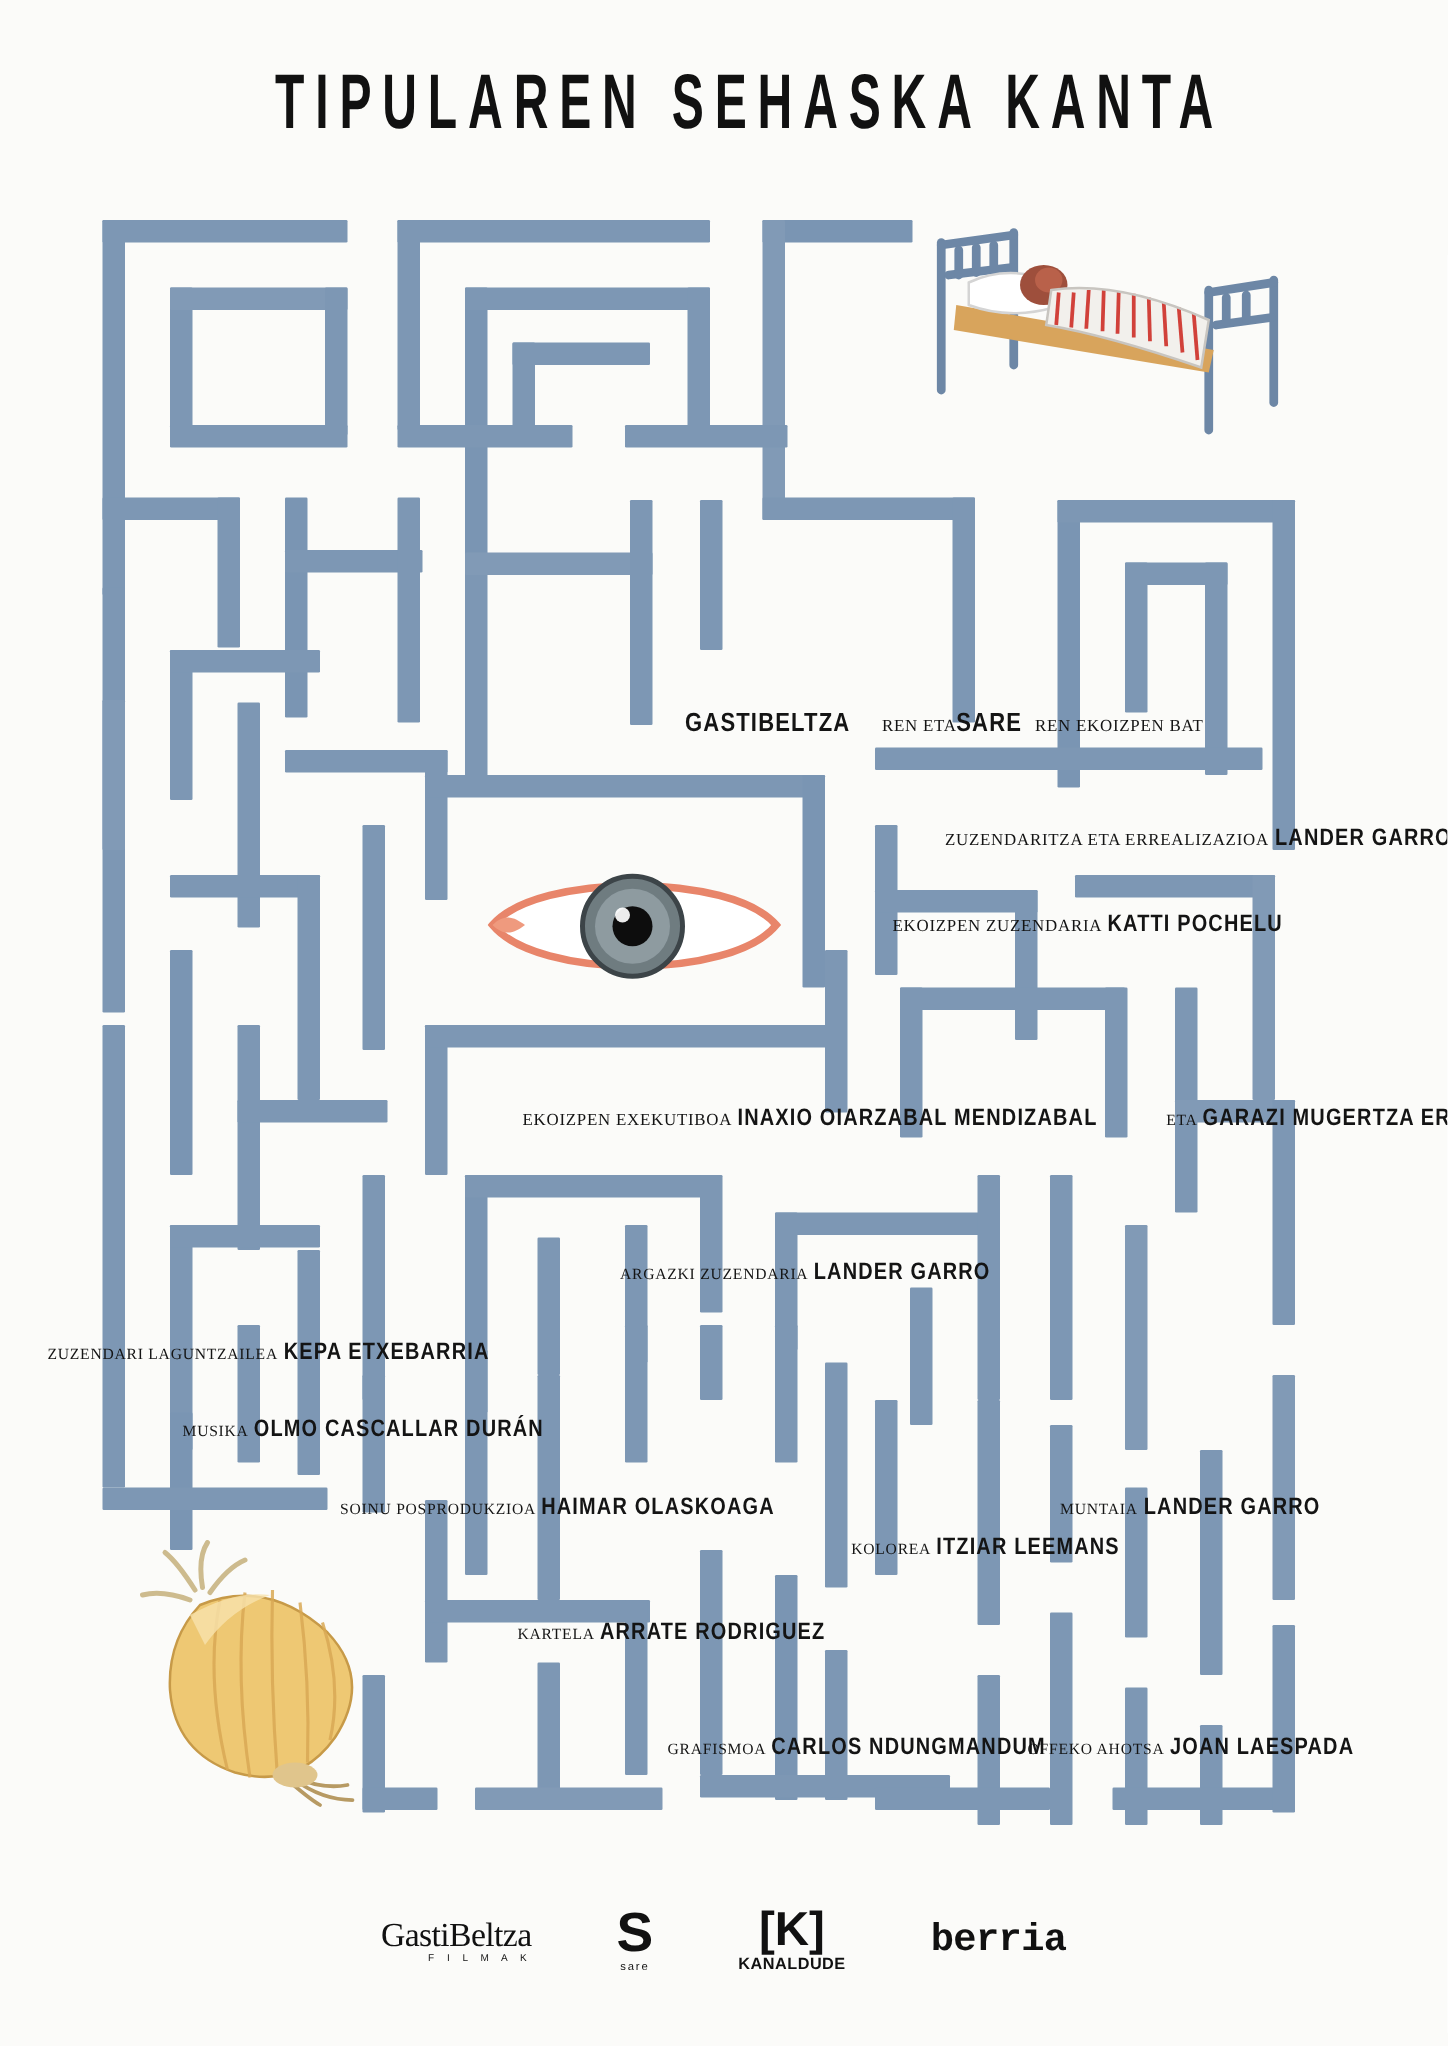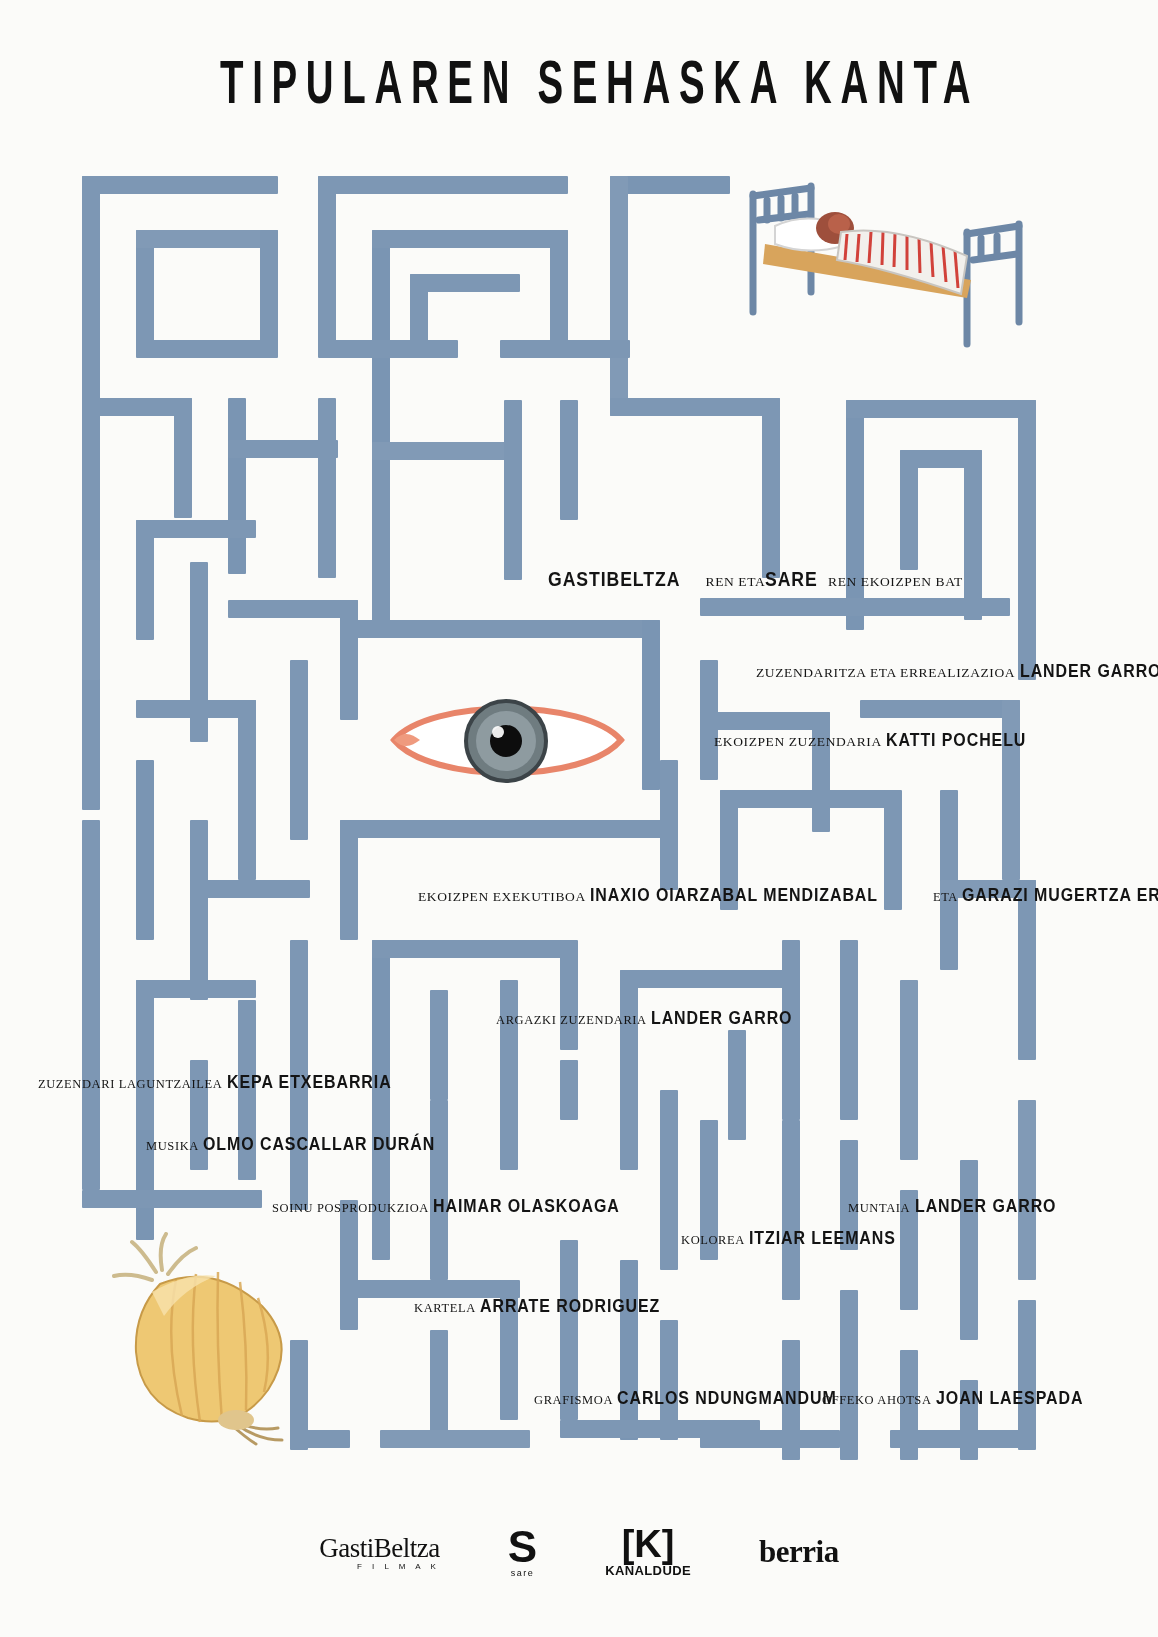--- a/index.html
+++ b/index.html
@@ -161,21 +161,21 @@
   }
   .logo-kanaldude .sub {
     font-family: "Liberation Sans", sans-serif;
     font-weight: 700;
     font-size: 13px;
     letter-spacing: 0.4px;
     display: block;
     margin-top: 1px;
   }
   .logo-berria .mark {
-    font-family: Liberation Serif, serif;
+    font-family: Liberation Mono, monospace;
     font-weight: 700;
     font-size: 31px;
     letter-spacing: -0.5px;
   }
 </style>
 </head>
 <body>
 
 <div id="poster">
 

